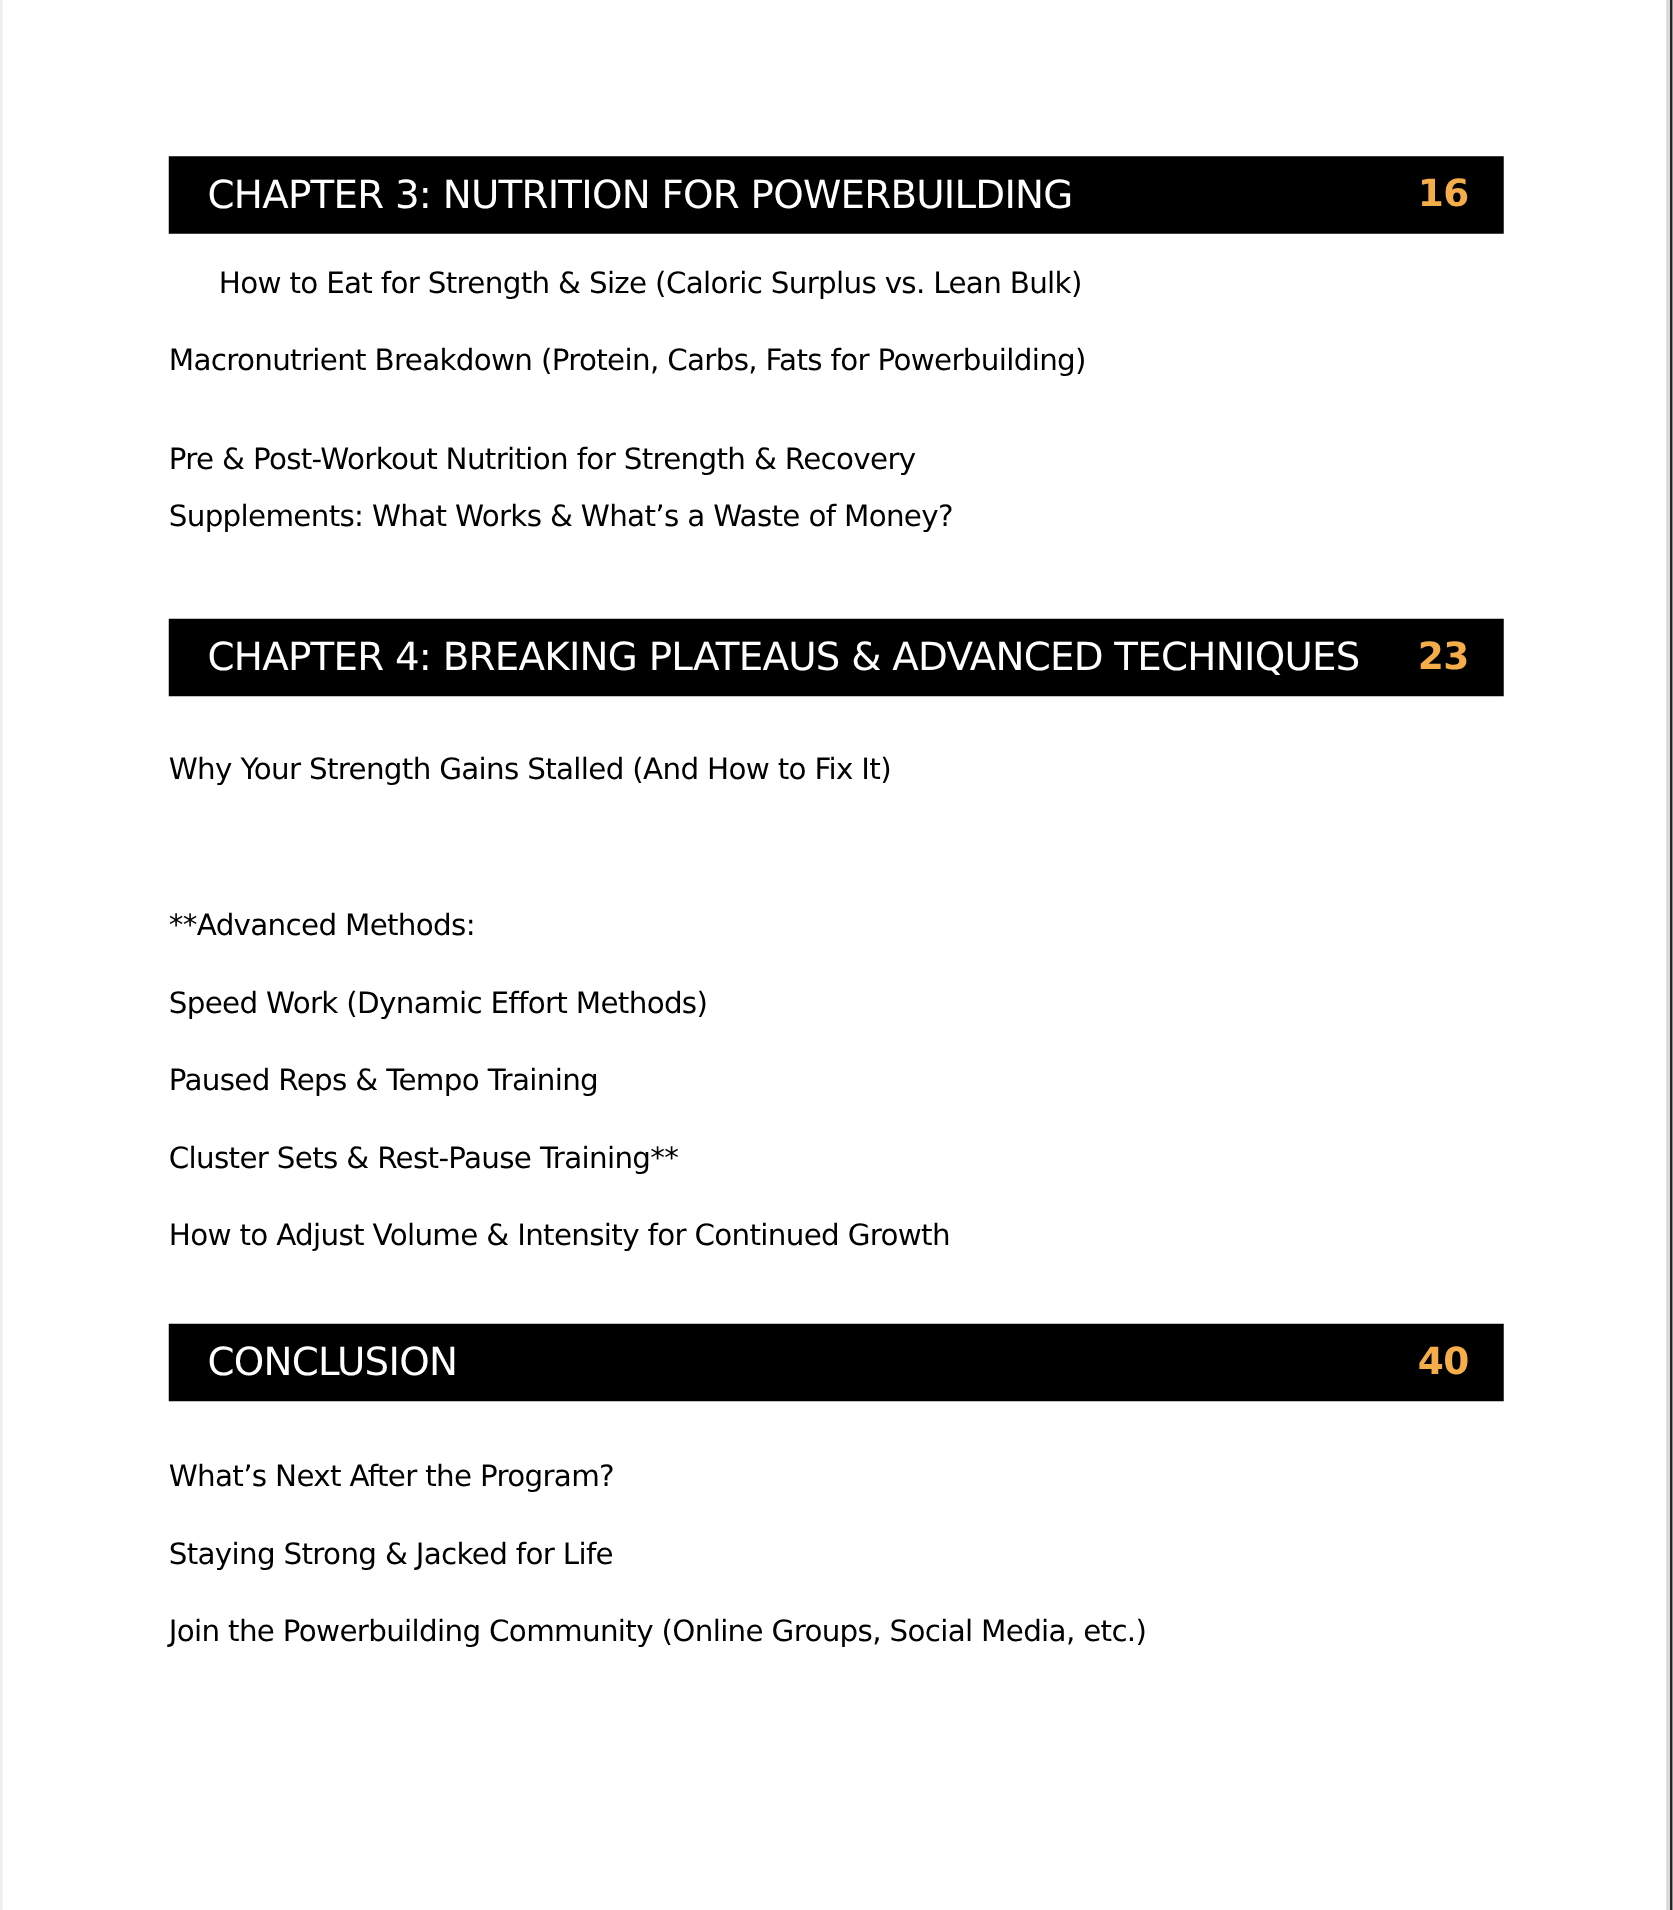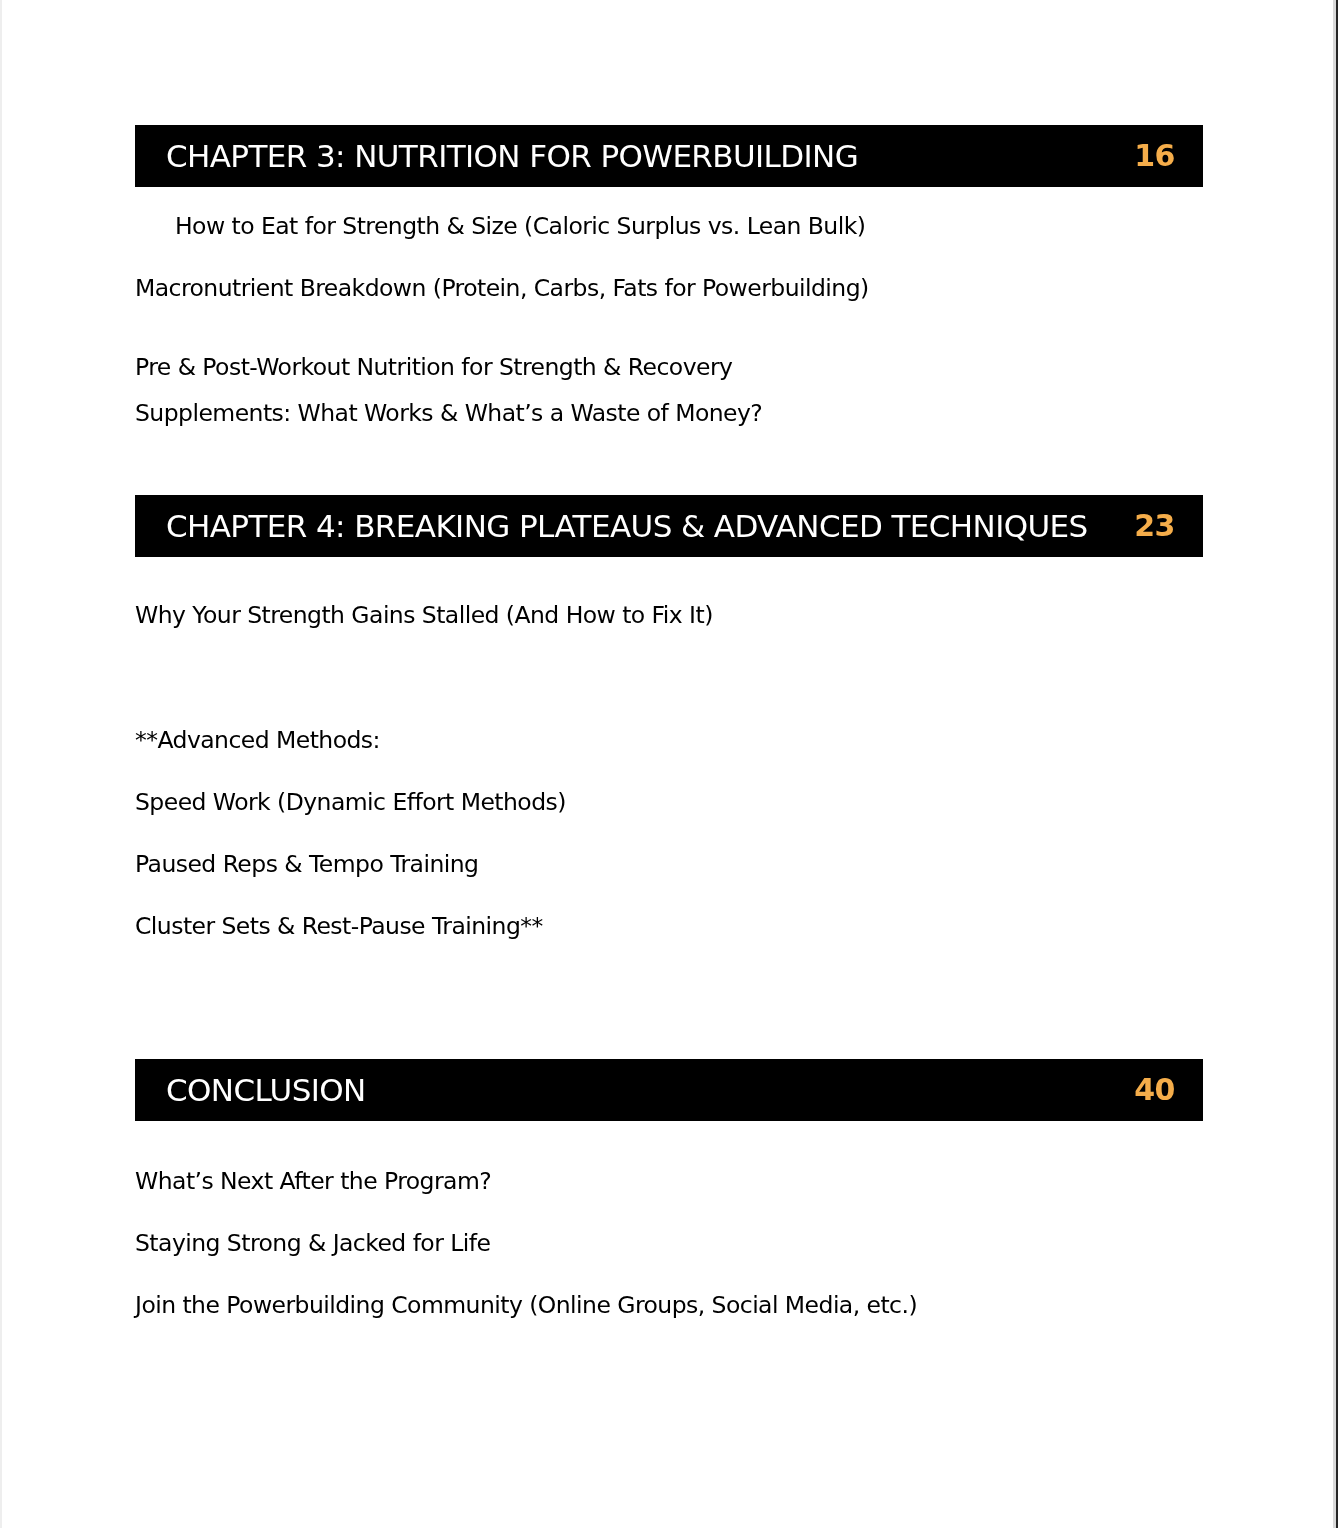--- a/index.html
+++ b/index.html
@@ -102,20 +102,21 @@
 
   <div class="chapter-bar" style="top:495px;padding-left:40px;">
     <span class="chapter-title">CHAPTER 4: BREAKING PLATEAUS &amp; ADVANCED TECHNIQUES</span>
     <span class="chapter-page">23</span>
   </div>
   <div class="toc-item" style="top:600px;">Why Your Strength Gains Stalled (And How to Fix It)</div>
   <div class="toc-item" style="top:725px;">**Advanced Methods:</div>
   <div class="toc-item" style="top:787px;">Speed Work (Dynamic Effort Methods)</div>
   <div class="toc-item" style="top:849px;">Paused Reps &amp; Tempo Training</div>
   <div class="toc-item" style="top:911px;">Cluster Sets &amp; Rest-Pause Training**</div>
+  <div class="toc-item" style="top:973px;">How to Adjust Volume &amp; Intensity for Continued Growth</div>
 
   <div class="chapter-bar" style="top:1059px;padding-left:48px;">
     <span class="chapter-title">CONCLUSION</span>
     <span class="chapter-page">40</span>
   </div>
   <div class="toc-item" style="top:1166px;">What’s Next After the Program?</div>
   <div class="toc-item" style="top:1228px;">Staying Strong &amp; Jacked for Life</div>
   <div class="toc-item" style="top:1290px;">Join the Powerbuilding Community (Online Groups, Social Media, etc.)</div>
 
 </div>

